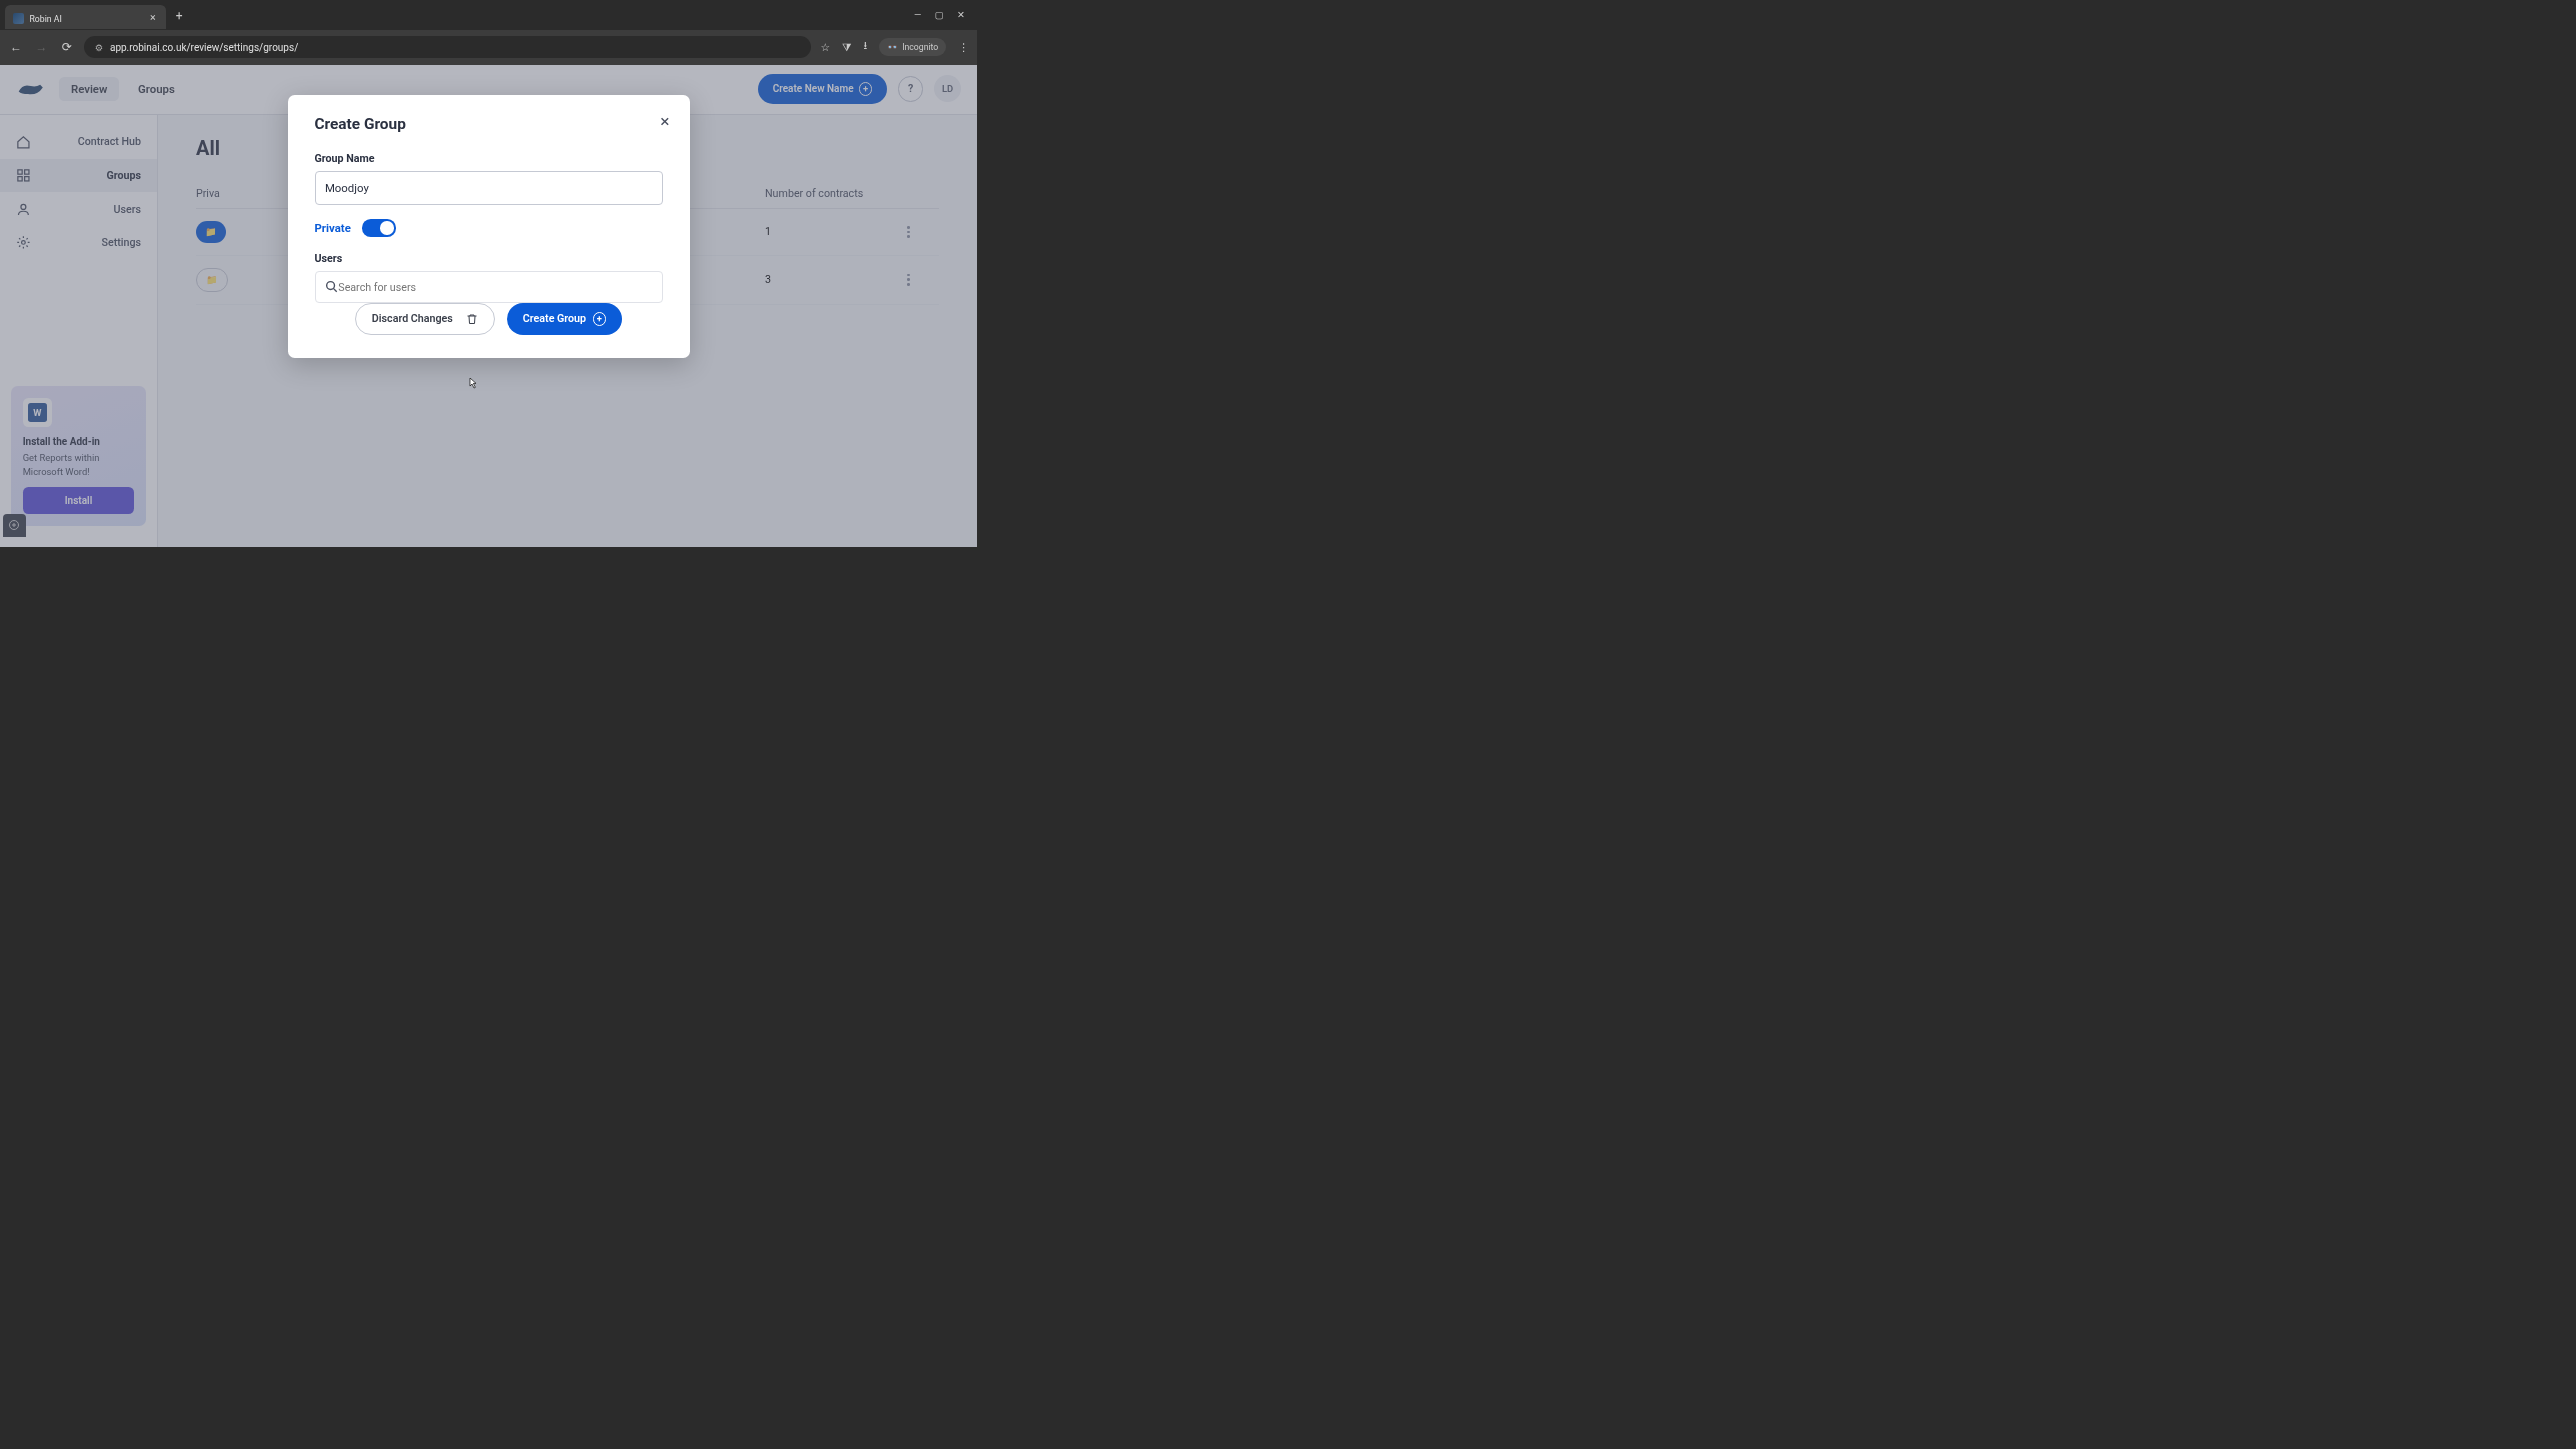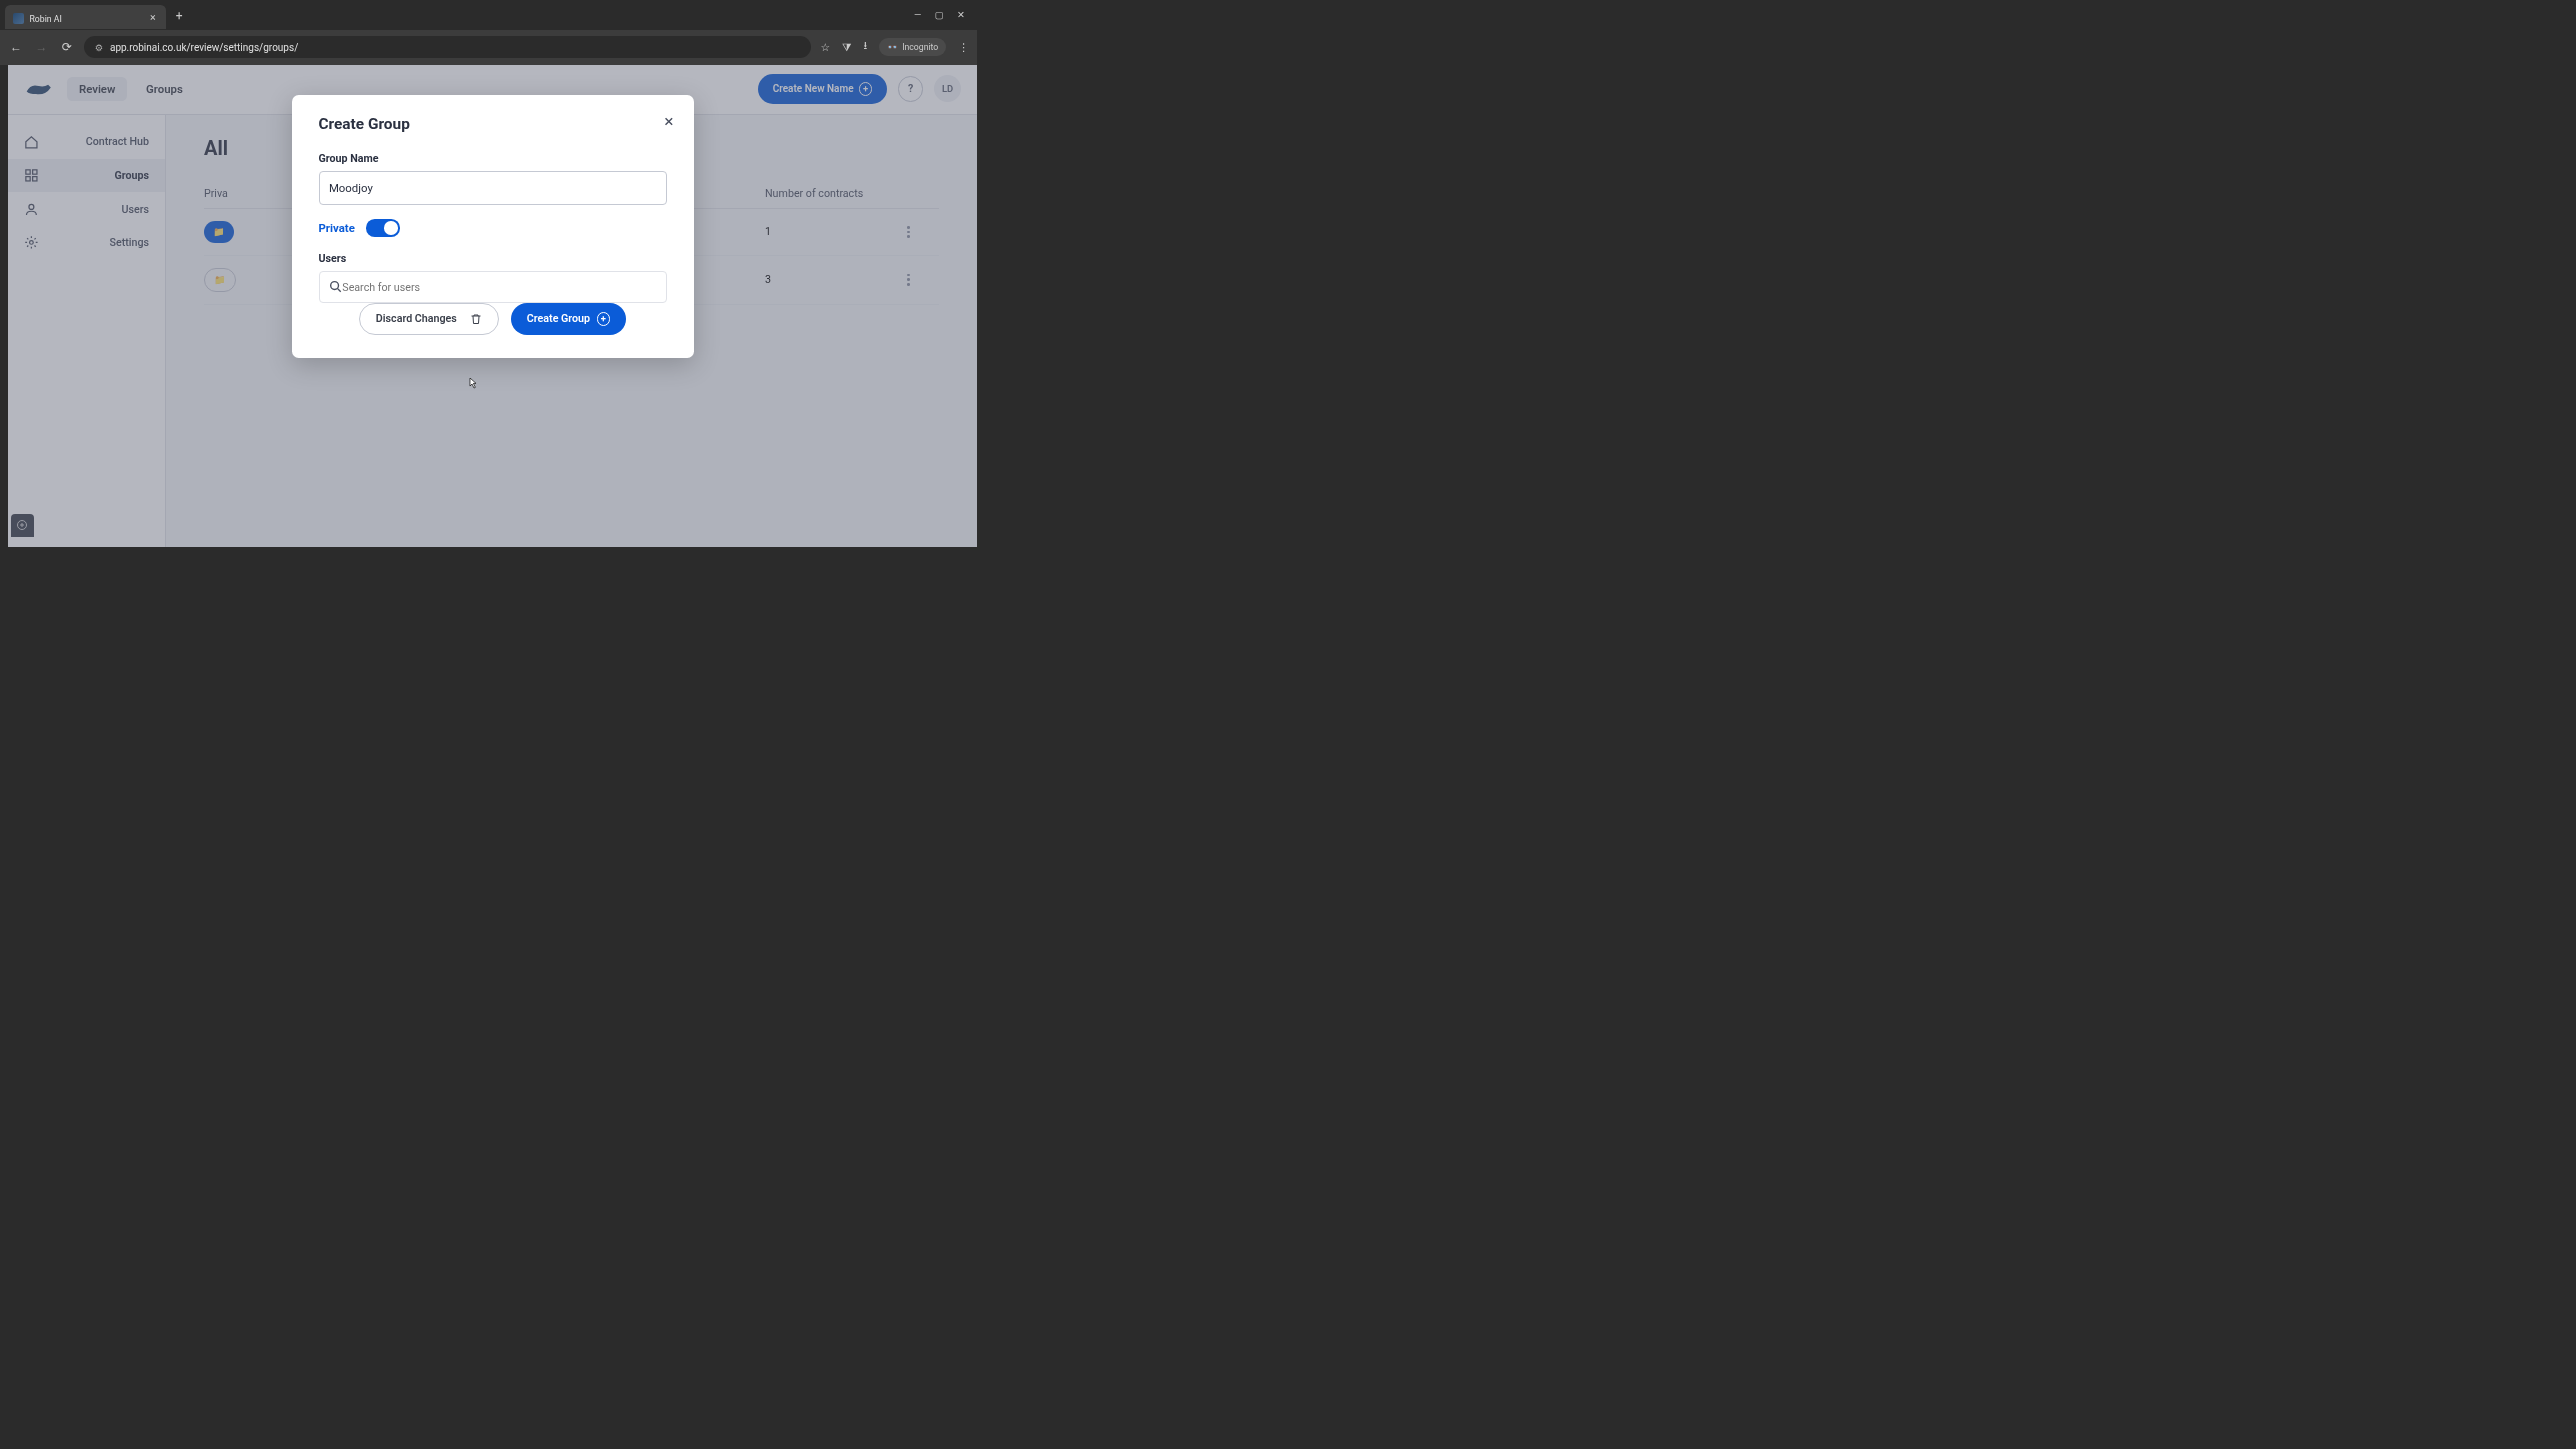--- a/index.html
+++ b/index.html
@@ -19,21 +19,21 @@
 .addr-bar { display: flex; align-items: center; background: #3c3c3c; height: 35px; padding: 0 8px; gap: 9.4px; }
 .nav-btn { color: #ccc; font-size: 12px; cursor: pointer; width: 16px; text-align: center; }
 .nav-btn.disabled { color: #666; }
 .url-box { flex: 1; background: #2b2b2b; border-radius: 13.4px; padding: 5.4px 10.7px; display: flex; align-items: center; gap: 6.7px; }
 .url-icon { color: #aaa; font-size: 9.4px; }
 .url-text { color: #e0e0e0; font-size: 10px; }
 .addr-right { display: flex; align-items: center; gap: 12px; color: #ccc; }
 .incognito-badge { display: flex; align-items: center; gap: 4px; background: #4a4a4a; border-radius: 10.7px; padding: 4px 8px; font-size: 8.7px; }
 
 
-.app { background: #f5f6f8; height: calc(100% - 64px); position: relative; margin-left: 8px; }
+.app { background: #f5f6f8; height: calc(100% - 64px); position: relative; }
 .app-header { display: flex; align-items: center; height: 50px; padding: 0 16px; border-bottom: 0.7px solid #e0e2e8; background: #fff; }
 .logo { width: 29.5px; height: 21.5px; margin-right: 13.4px; }
 .header-tab { padding: 5.4px 12px; font-size: 11.4px; color: #3a3f4a; font-weight: 600; border-radius: 5.4px; cursor: pointer; margin-right: 6.7px; }
 .header-tab.active { background: #eef0f4; }
 .header-right { margin-left: auto; display: flex; align-items: center; gap: 10.7px; }
 .btn-primary { background: #0b5cd8; color: #fff; border: none; border-radius: 16px; padding: 8px 14.8px; font-size: 10px; font-weight: 600; cursor: pointer; display: flex; align-items: center; gap: 5.4px; }
 .help-btn { width: 25.5px; height: 25.5px; border: 1.3px solid #c5c9d3; border-radius: 50%; display: flex; align-items: center; justify-content: center; font-weight: 700; color: #5a6070; cursor: pointer; }
 .avatar { width: 27px; height: 27px; border-radius: 50%; background: #eef0f4; color: #5a6070; display: flex; align-items: center; justify-content: center; font-weight: 600; font-size: 9.4px; cursor: pointer; }
 
 .app-body { display: flex; height: calc(100% - 50px); }
@@ -170,20 +170,28 @@
         <span>Users</span>
       </div>
       <div class="sidebar-item">
         <svg class="sidebar-icon" viewBox="0 0 24 24">
             <circle cx="12" cy="12" r="3"></circle>
             <path d="M12 2 V5 M12 19 V22 M2 12 H5 M19 12 H22 M5 5 L7 7 M17 17 L19 19 M5 19 L7 17 M17 7 L19 5"></path>
           </svg>
         <span>Settings</span>
       </div>
 
+      <div class="addin-card">
+        <div class="addin-icon-box">
+            <div class="word-icon"></div>
+          </div>
+        <div class="addin-title">Install the Add-in</div>
+        <div class="addin-desc">Get Reports within Microsoft Word!</div>
+        <button class="addin-btn">Install</button>
+      </div>
     </div>
 
     <div class="main">
       <div class="page-title">All</div>
       <div class="table-hdr">
         <div class="col-priv">Priva</div>
         <div class="col-name"></div>
         <div class="col-contracts">Number of contracts</div>
         <div class="col-actions"></div>
       </div>

